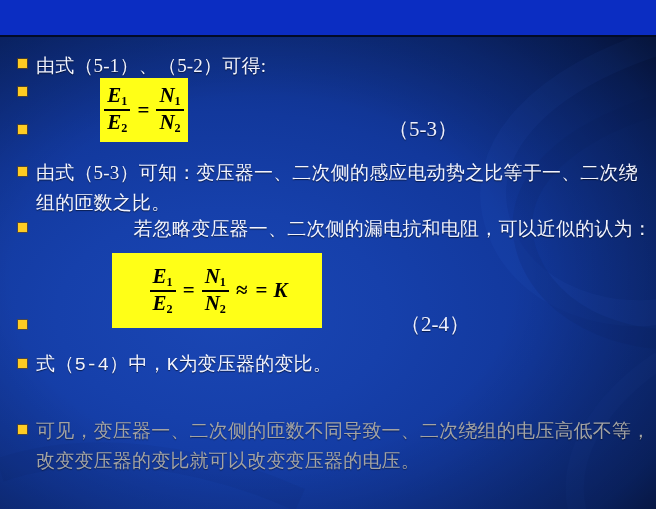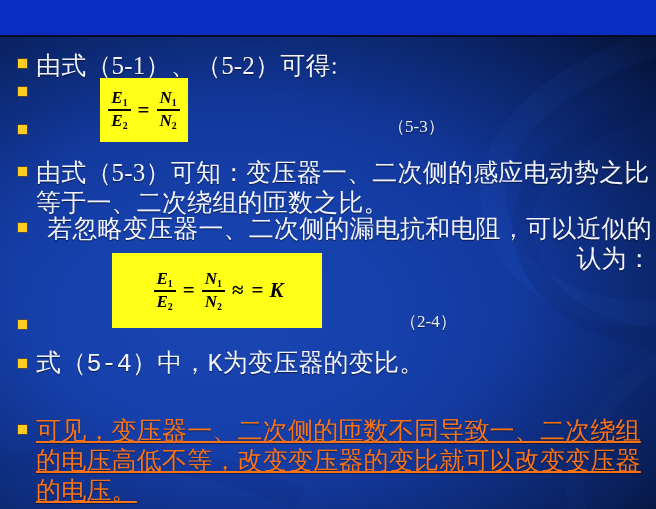--- a/index.html
+++ b/index.html
@@ -79,34 +79,33 @@
     position: absolute;
     width: 9px;
     height: 9px;
     background: #ffcc22;
     box-shadow: 0 0 0 1px rgba(120,80,0,0.55);
   }
 
   .btext {
     position: absolute;
     font-family: "Liberation Serif", "DejaVu Serif", serif;
-    font-size: 25px;
+    font-size: 19px;
     line-height: 30px;
     color: #f2f4ff;
     text-shadow: 0 1px 1px rgba(0,0,0,0.55);
     letter-spacing: 0.2px;
   }
   .btext.red {
-    color: #f97316;
+    color: #a3a3a3;
     text-shadow: 0 1px 1px rgba(0,0,0,0.40);
-    text-decoration: underline;
   }
   .eqlabel {
     position: absolute;
-    font-size: 17px;
+    font-size: 21px;
     color: #eef0ff;
     text-shadow: 0 1px 1px rgba(0,0,0,0.55);
     white-space: nowrap;
   }
 
   
   .eqbox {
     position: absolute;
     background: #ffff17;
     display: flex;
@@ -119,21 +118,21 @@
     display: inline-flex;
     flex-direction: column;
     align-items: center;
     justify-content: center;
     vertical-align: middle;
     margin: 0 3px;
   }
   .frac .num, .frac .den {
     font-style: italic;
     font-weight: bold;
-    font-size: 17px;
+    font-size: 21px;
     line-height: 1.02;
     padding: 1px 3px;
     white-space: nowrap;
   }
   .frac .num { border-bottom: 2.2px solid #000; }
   .frac sub {
     font-size: 0.58em;
     font-style: normal;
     font-weight: bold;
     vertical-align: -0.28em;

